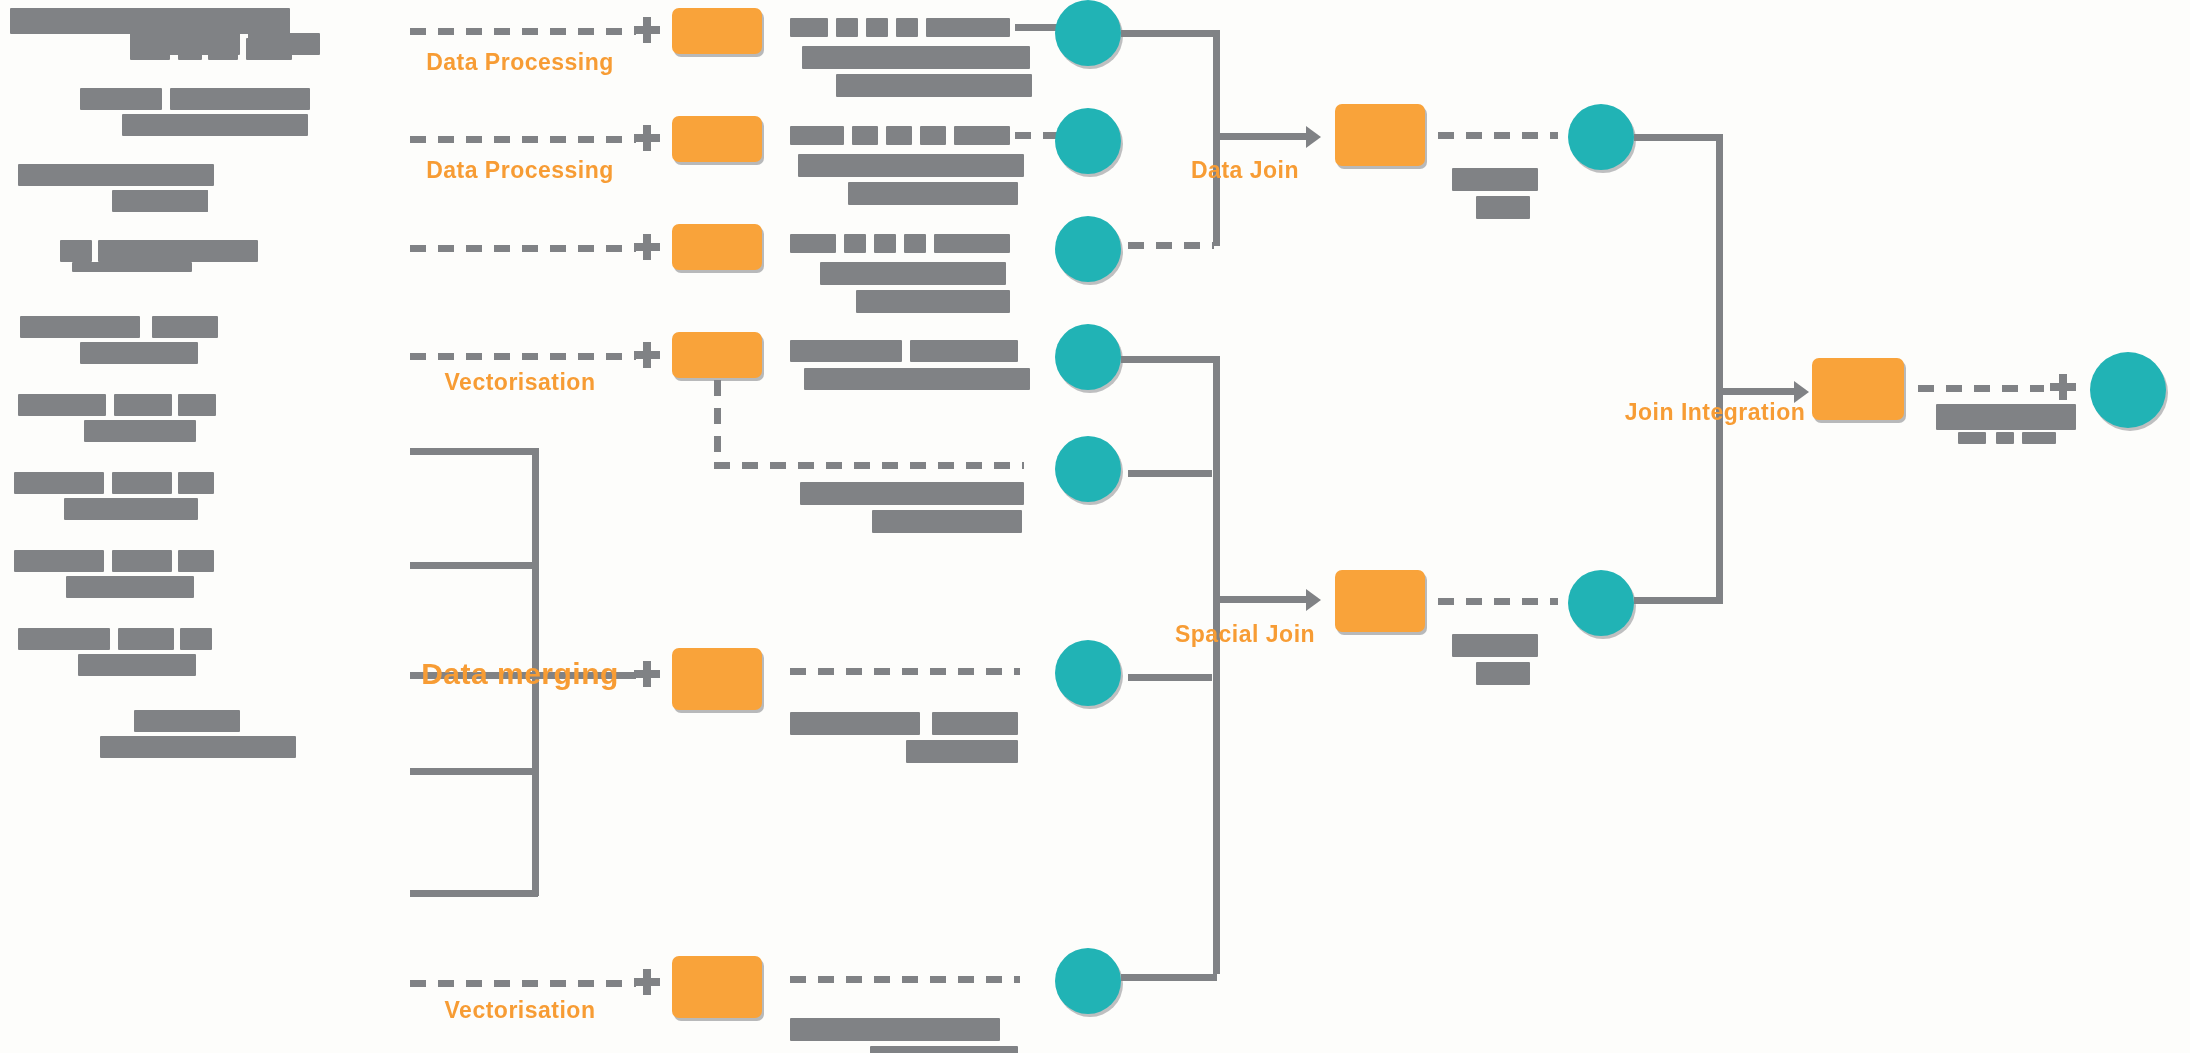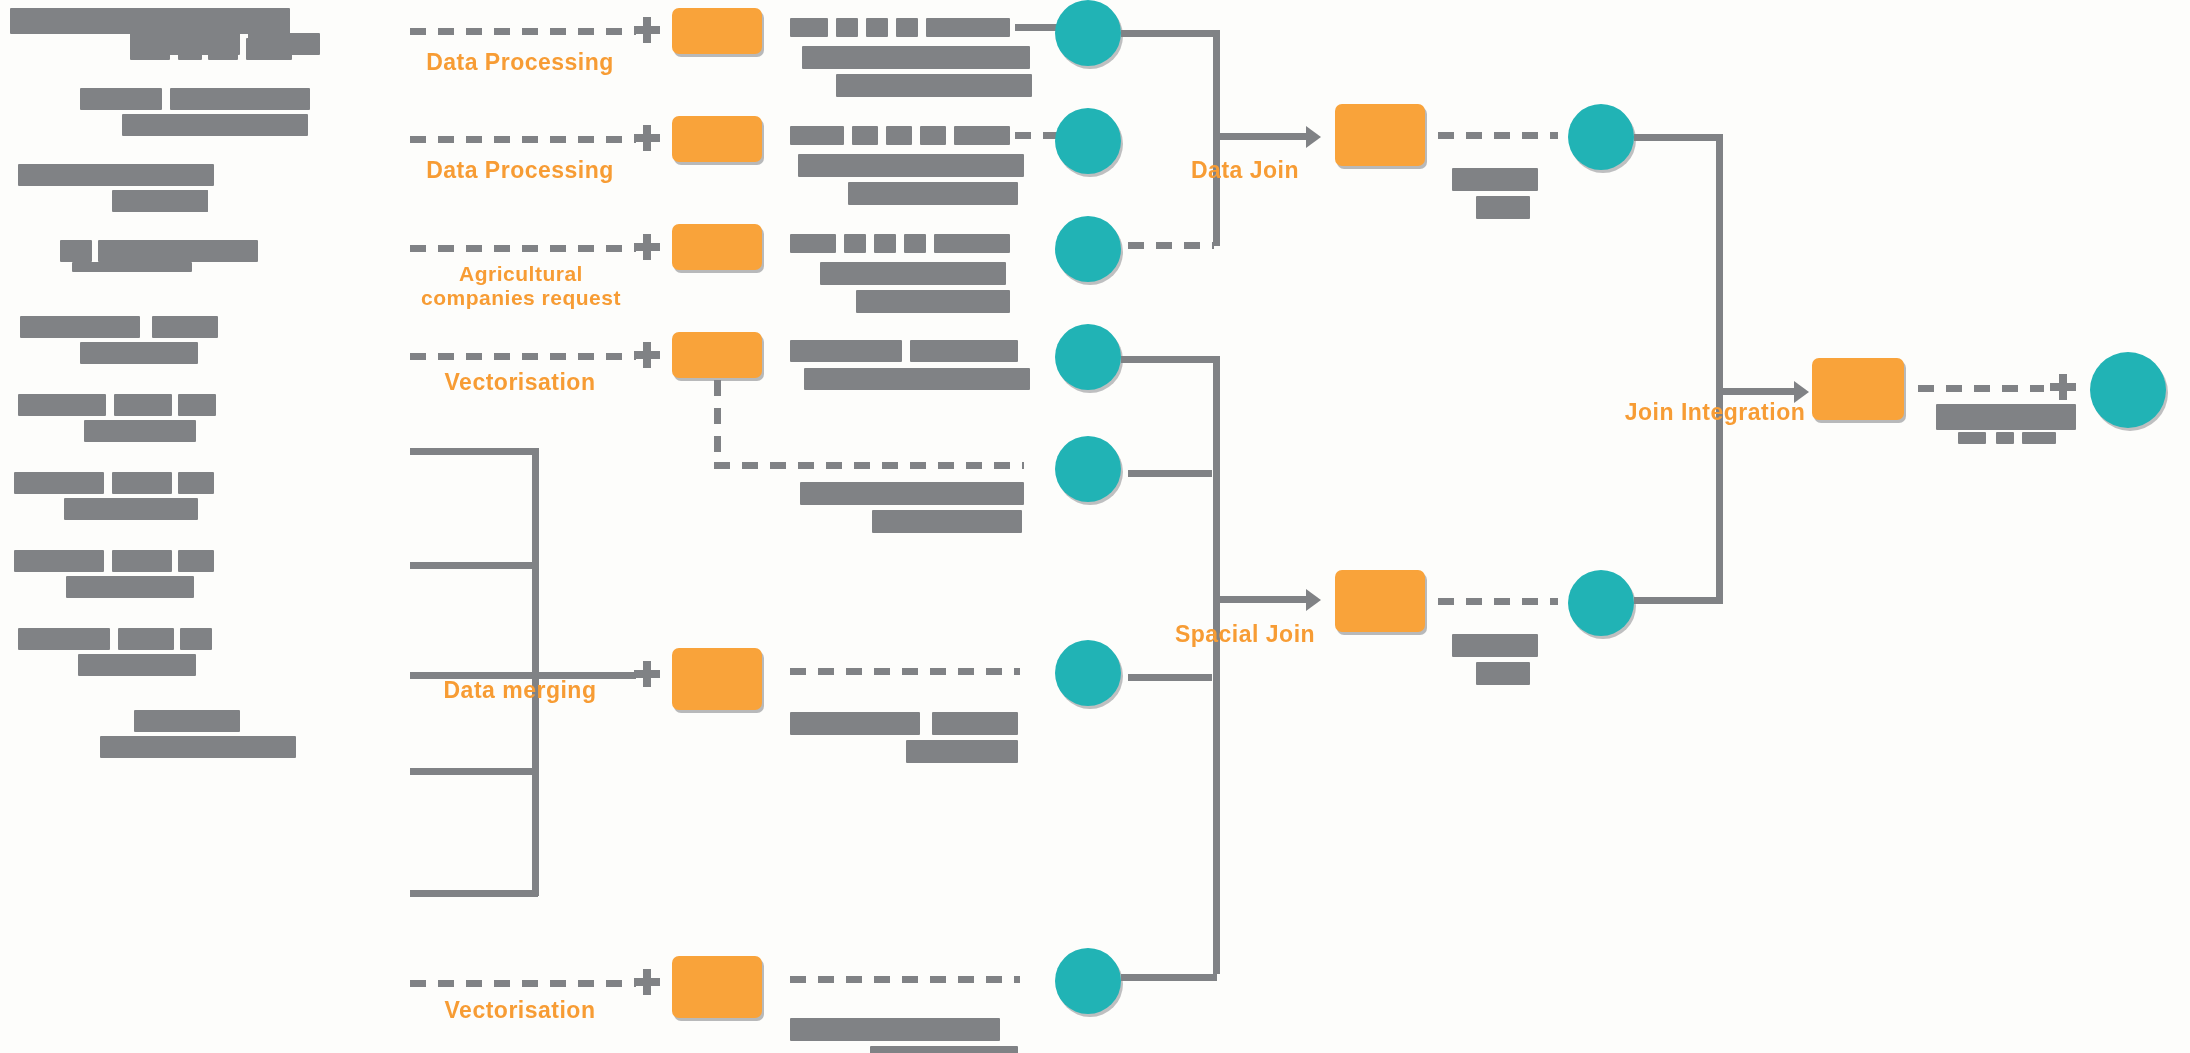--- a/index.html
+++ b/index.html
@@ -144,22 +144,20 @@
     <div class="redact" style="left:164px;top:0;width:56px;height:19px;"></div>
     <div class="redact" style="left:8px;top:28px;width:226px;height:23px;"></div>
     <div class="redact" style="left:58px;top:56px;width:170px;height:23px;"></div>
   </div>
   <div class="dash-h" style="left:1015px;top:132px;width:44px;"></div>
 
   <div class="tcircle" style="left:1055px;top:108px;width:66px;height:66px;"></div>
 
   <div class="dash-h" style="left:410px;top:245px;width:226px;"></div>
   <div class="plus" style="left:634px;top:234px;width:26px;height:26px;"></div>
-  <div class="plabel" style="left:396px;top:262px;width:250px;font-size:21px;">Agricultural
-companies request</div>
 
   <div class="obox" style="left:672px;top:224px;width:90px;height:46px;"></div>
 
   <div class="redact-group" style="left:790px;top:234px;">
     <div class="redact" style="left:0;top:0;width:46px;height:19px;"></div>
     <div class="redact" style="left:54px;top:0;width:22px;height:19px;"></div>
     <div class="redact" style="left:84px;top:0;width:22px;height:19px;"></div>
     <div class="redact" style="left:114px;top:0;width:22px;height:19px;"></div>
     <div class="redact" style="left:144px;top:0;width:76px;height:19px;"></div>
     <div class="redact" style="left:30px;top:28px;width:186px;height:23px;"></div>
@@ -195,21 +193,21 @@
 
   <div class="ln h" style="left:410px;top:448px;width:128px;"></div>
   <div class="ln v" style="left:532px;top:448px;height:448px;"></div>
   <div class="ln h" style="left:410px;top:562px;width:128px;"></div>
   <div class="ln h" style="left:410px;top:672px;width:128px;"></div>
   <div class="ln h" style="left:410px;top:768px;width:128px;"></div>
   <div class="ln h" style="left:410px;top:890px;width:128px;"></div>
 
   <div class="ln h" style="left:410px;top:672px;width:226px;"></div>
   <div class="plus" style="left:634px;top:661px;width:26px;height:26px;"></div>
-  <div class="plabel" style="left:400px;top:678px;width:240px;font-size:23px;">Data merging</div>
+  <div class="plabel" style="left:400px;top:657px;width:240px;font-size:30px;">Data merging</div>
 
   <div class="obox" style="left:672px;top:648px;width:90px;height:62px;"></div>
 
   <div class="dash-h" style="left:790px;top:668px;width:230px;"></div>
   <div class="redact-group" style="left:790px;top:712px;">
     <div class="redact" style="left:0;top:0;width:130px;height:23px;"></div>
     <div class="redact" style="left:142px;top:0;width:86px;height:23px;"></div>
     <div class="redact" style="left:116px;top:28px;width:112px;height:23px;"></div>
   </div>
 

